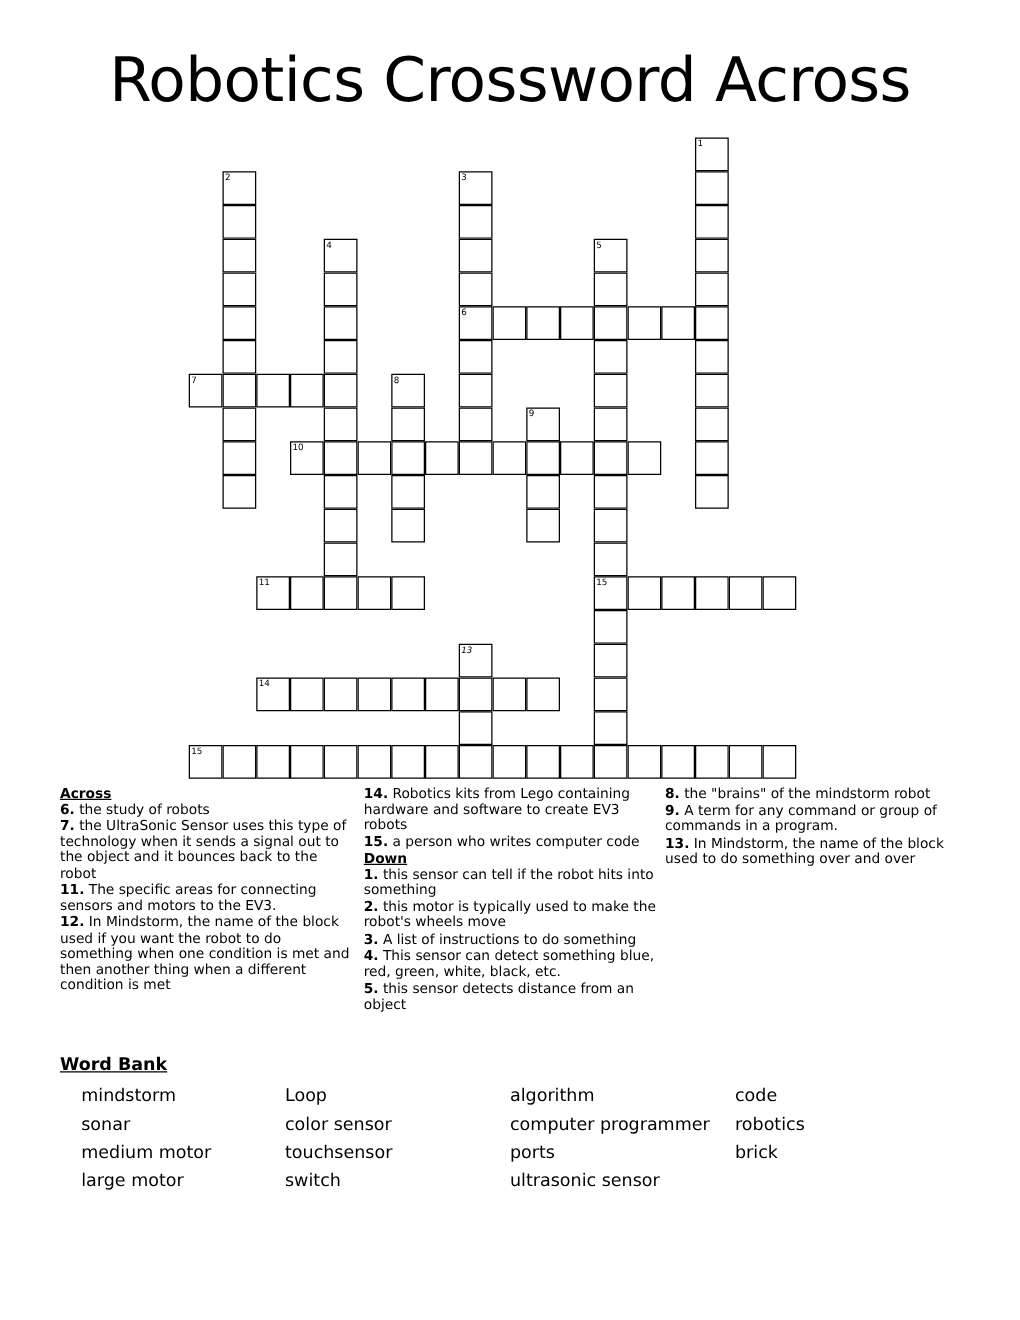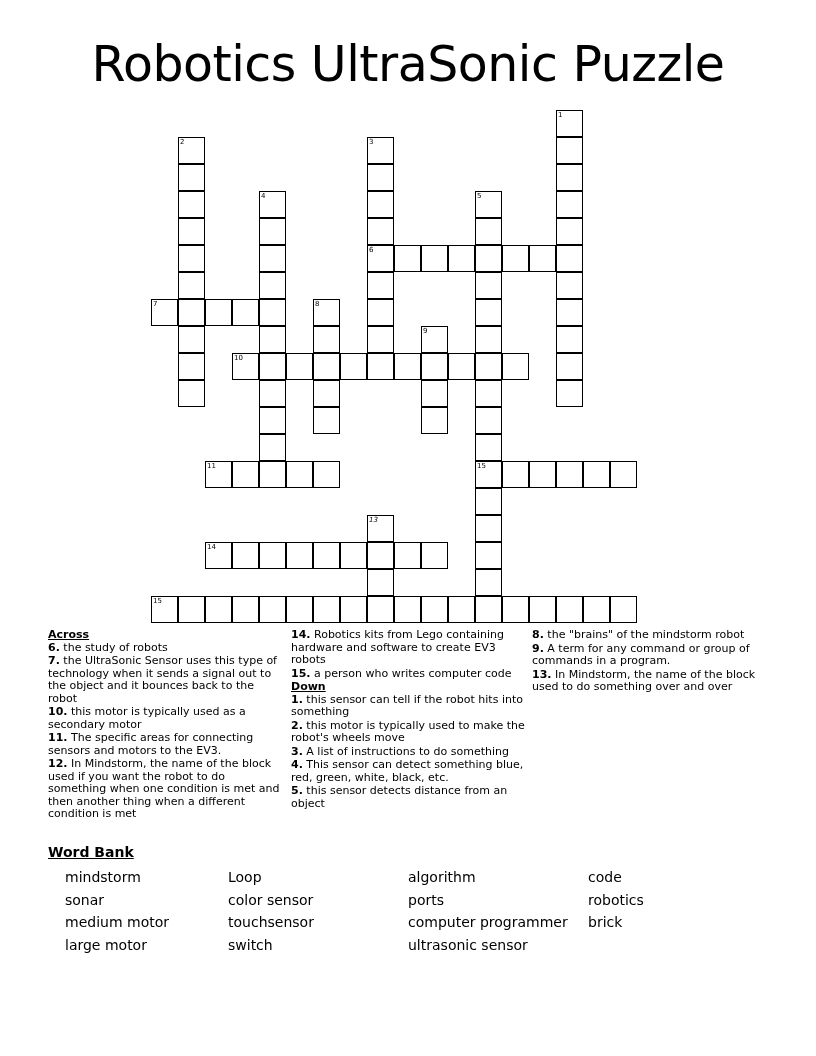--- a/index.html
+++ b/index.html
@@ -15,21 +15,21 @@
   .clue { margin-bottom: 1px; }
   .clue b { font-weight: bold; }
   .hdr { font-weight: bold; text-decoration: underline; }
   .wb-title { position: absolute; left: 48px; top: 844px; font-size: 14px; font-weight: bold; text-decoration: underline; }
   .wb { position: absolute; top: 866px; font-size: 14px; line-height: 22.7px; }
   .wb div { white-space: nowrap; }
 </style>
 </head>
 <body>
 
-<div class="title">Robotics UltraSonic Puzzle</div>
+<div class="title">Robotics Crossword Across</div>
 
 <div id="grid">
     <div class="cell" style="left: 405px; top: 0px;">
       <span class="num">1</span>
     </div>
     <div class="cell" style="left: 405px; top: 27px;"></div>
     <div class="cell" style="left: 405px; top: 54px;"></div>
     <div class="cell" style="left: 405px; top: 81px;"></div>
     <div class="cell" style="left: 405px; top: 108px;"></div>
     <div class="cell" style="left: 405px; top: 135px;"></div>
@@ -171,21 +171,20 @@
     <div class="cell" style="left: 378px; top: 486px;"></div>
     <div class="cell" style="left: 405px; top: 486px;"></div>
     <div class="cell" style="left: 432px; top: 486px;"></div>
     <div class="cell" style="left: 459px; top: 486px;"></div>
   </div>
 
 <div class="clues col1">
   <div class="hdr">Across</div>
   <div class="clue"><b>6.</b><span> the study of robots</span></div>
   <div class="clue"><b>7.</b><span> the UltraSonic Sensor uses this type of technology when it sends a signal out to the object and it bounces back to the robot</span></div>
-  <div class="clue"><b>10.</b><span> this motor is typically used as a secondary motor</span></div>
   <div class="clue"><b>11.</b><span> The specific areas for connecting sensors and motors to the EV3.</span></div>
   <div class="clue"><b>12.</b><span> In Mindstorm, the name of the block used if you want the robot to do something when one condition is met and then another thing when a different condition is met</span></div>
 </div>
 
 <div class="clues col2">
   <div class="clue"><b>14.</b><span> Robotics kits from Lego containing hardware and software to create EV3 robots</span></div>
   <div class="clue"><b>15.</b><span> a person who writes computer code</span></div>
   <div class="hdr">Down</div>
   <div class="clue"><b>1.</b><span> this sensor can tell if the robot hits into something</span></div>
   <div class="clue"><b>2.</b><span> this motor is typically used to make the robot's wheels move</span></div>
@@ -209,21 +208,21 @@
   <div>large motor</div>
 </div>
 <div class="wb" style="left:228px;">
   <div>Loop</div>
   <div>color sensor</div>
   <div>touchsensor</div>
   <div>switch</div>
 </div>
 <div class="wb" style="left:408px;">
   <div>algorithm</div>
+  <div>computer programmer</div>
   <div>ports</div>
-  <div>computer programmer</div>
   <div>ultrasonic sensor</div>
 </div>
 <div class="wb" style="left:588px;">
   <div>code</div>
   <div>robotics</div>
   <div>brick</div>
 </div>
 
 </body></html>

